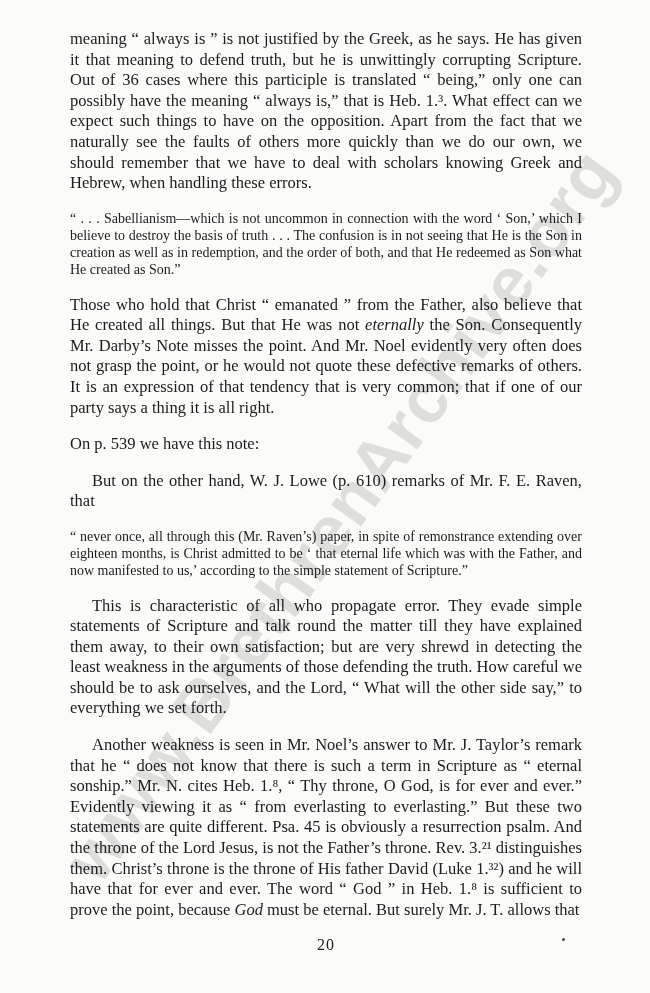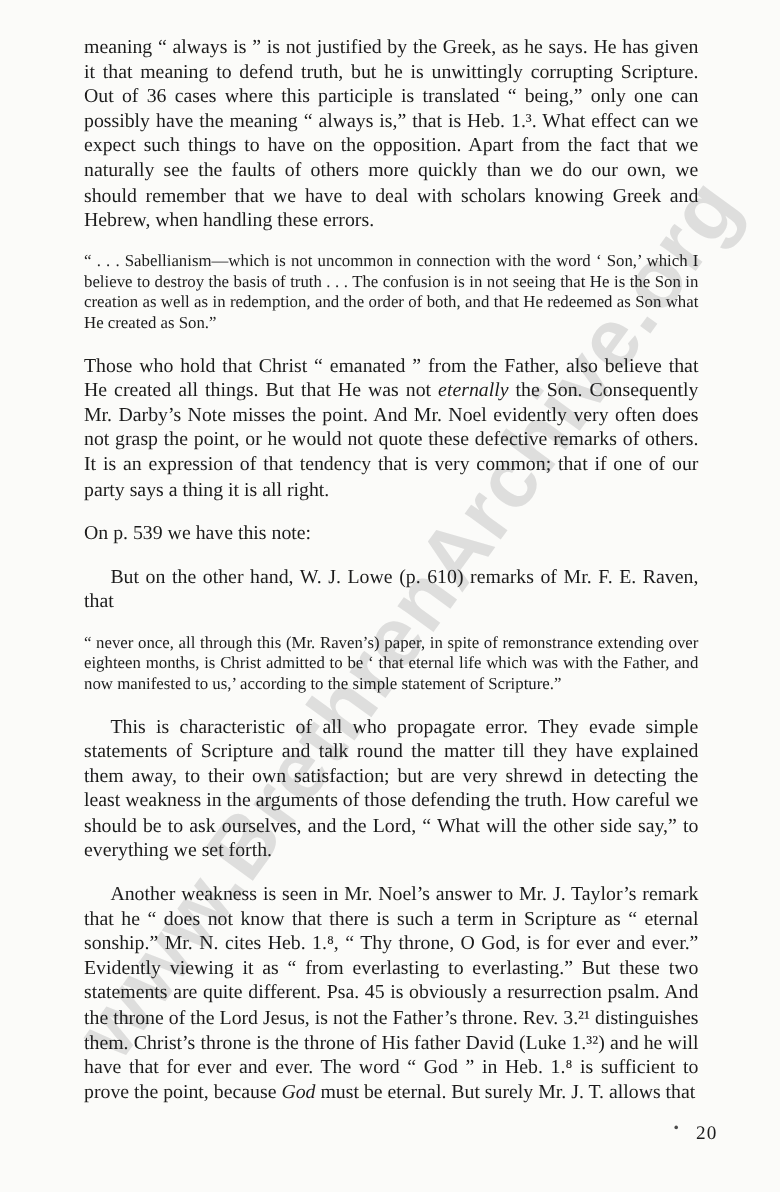--- a/index.html
+++ b/index.html
@@ -42,21 +42,21 @@
     line-height: 20.6px;
   }
   p.indent { text-indent: 22px; }
   p.quote {
     font-size: 14px;
     line-height: 17.2px;
     margin-top: 1px;
     margin-bottom: 1px;
   }
   .pagenum {
-    text-align: right;
+    text-align: center;
     font-size: 16px;
     margin-top: 6px;
     letter-spacing: 1px;
   }
   .speck {
     position: absolute;
     left: 562px; top: 938px;
     width: 3px; height: 3px;
     background: #4a4a4a;
     border-radius: 50%;

